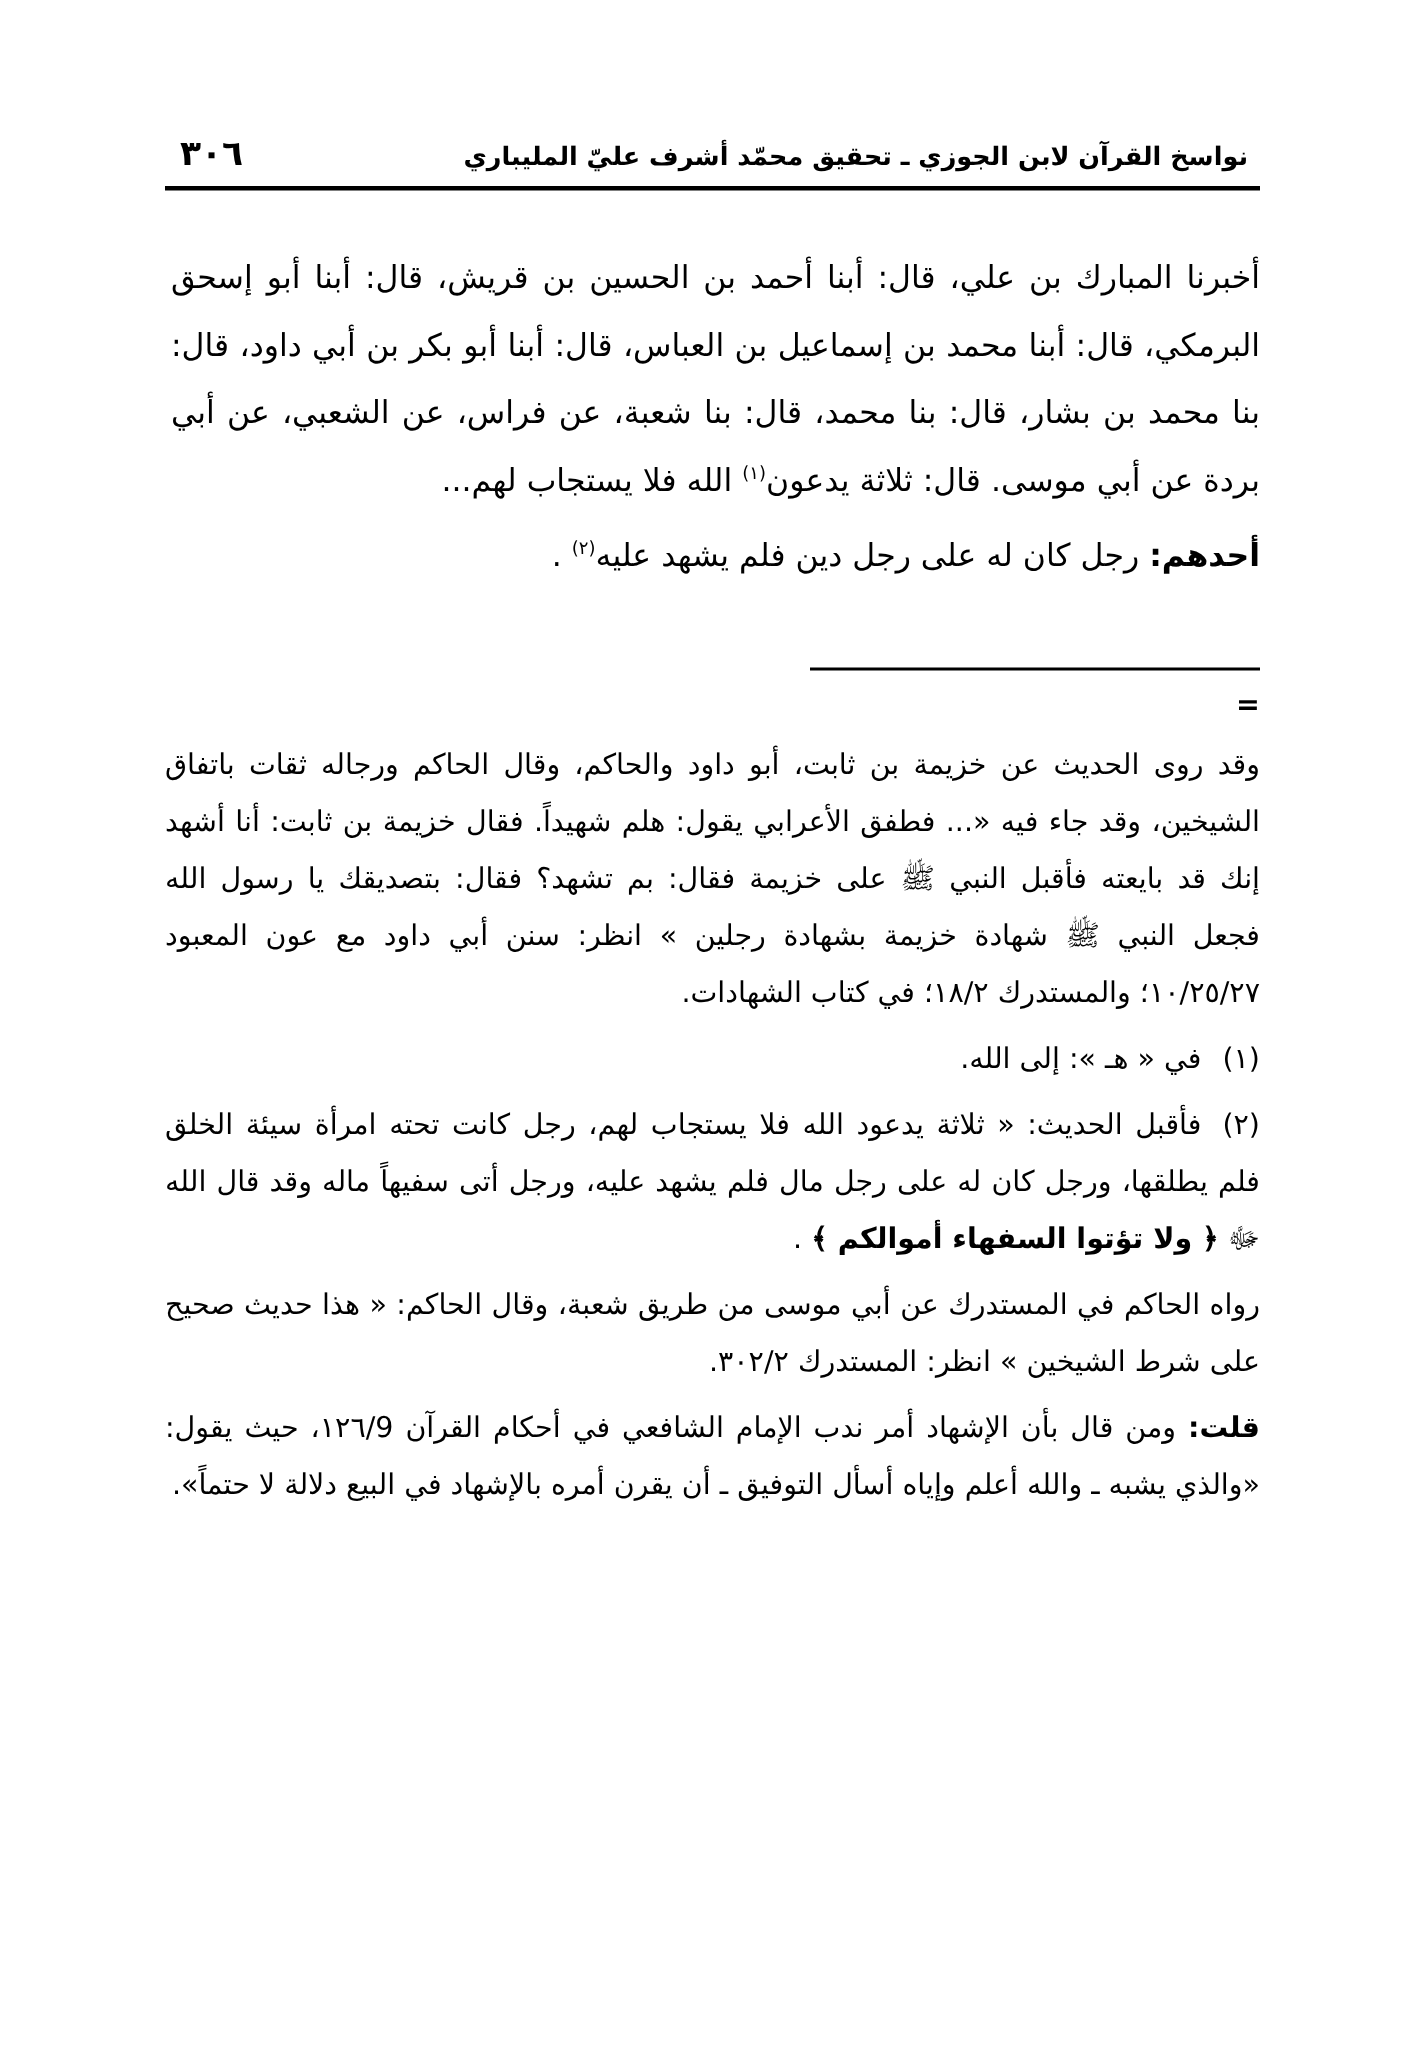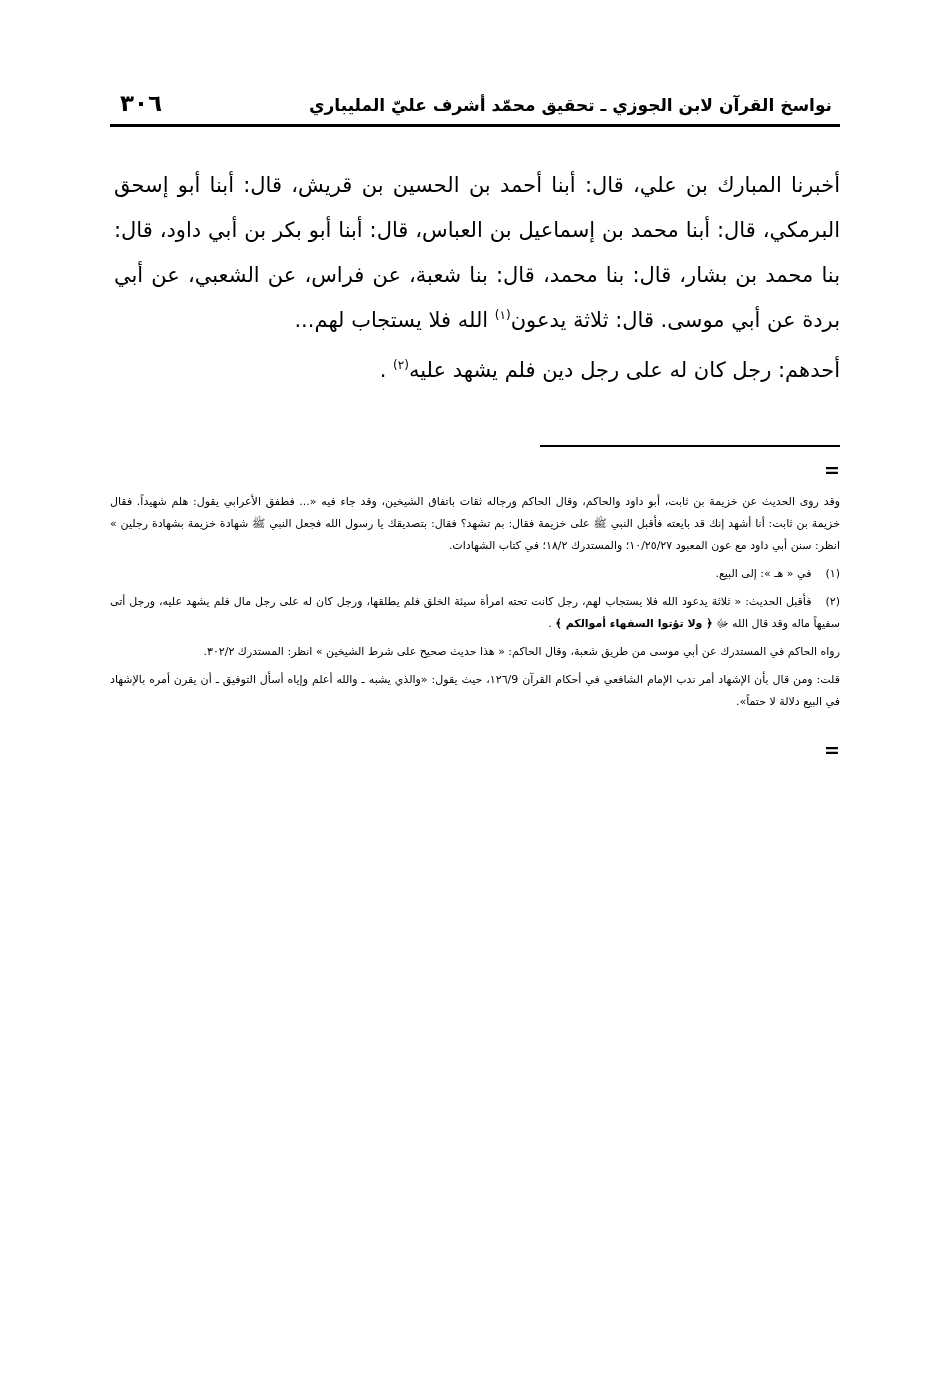--- a/index.html
+++ b/index.html
@@ -64,21 +64,21 @@
   .body-text p {
     margin: 0 0 4px 4px;
   }
   .body-para-indent {
     text-indent: 0;
   }
   .second-para {
     margin-top: 14px;
   }
   .bold {
-    font-weight: normal;
+    font-weight: bold;
   }
   sup.fn {
     font-size: 12px;
     vertical-align: super;
     line-height: 0;
   }
 
   
   .fn-rule-wrap {
     margin-top: 52px;
@@ -96,21 +96,21 @@
     font-size: 19px;
     font-weight: bold;
     direction: rtl;
     text-align: right;
     letter-spacing: 0;
   }
 
   
   .footnotes {
     margin-top: 10px;
-    font-size: 11px;
+    font-size: 19px;
     line-height: 2.0;
     direction: rtl;
     text-align: justify;
   }
   .footnotes p {
     margin: 0 0 6px 0;
   }
   .fn-num {
     display: inline;
   }
@@ -153,21 +153,21 @@
 
     <div class="fn-rule-wrap">
       <div class="fn-rule"></div>
     </div>
     <div class="fn-eq">=</div>
 
     <div class="footnotes">
       <p>وقد روى الحديث عن خزيمة بن ثابت، أبو داود والحاكم، وقال الحاكم ورجاله ثقات باتفاق الشيخين، وقد جاء فيه «... فطفق الأعرابي يقول: هلم شهيداً. فقال خزيمة بن ثابت: أنا أشهد إنك قد بايعته فأقبل النبي ﷺ على خزيمة فقال: بم تشهد؟ فقال: بتصديقك يا رسول الله فجعل النبي ﷺ شهادة خزيمة بشهادة رجلين » انظر: سنن أبي داود مع عون المعبود ١٠/٢٥/٢٧؛ والمستدرك ١٨/٢؛ في كتاب الشهادات.</p>
 
       <p>
-        <span class="fn-num">(١)</span><span class="fn-gap"></span><span>في « هـ »: إلى البيع.</span>
+        <span class="fn-num">(١)</span><span class="fn-gap"></span><span>في « هـ »: إلى الله.</span>
       </p>
 
       <p>
         <span class="fn-num">(٢)</span><span class="fn-gap"></span><span>فأقبل الحديث: « ثلاثة يدعود الله فلا يستجاب لهم، رجل كانت تحته امرأة سيئة الخلق فلم يطلقها، ورجل كان له على رجل مال فلم يشهد عليه، ورجل أتى سفيهاً ماله وقد قال الله ﷻ</span>
         <span class="quran">﴿ ولا تؤتوا السفهاء أموالكم ﴾</span><span> .</span>
       </p>
 
       <p>رواه الحاكم في المستدرك عن أبي موسى من طريق شعبة، وقال الحاكم: « هذا حديث صحيح على شرط الشيخين » انظر: المستدرك ٣٠٢/٢.</p>
 
       <p>

